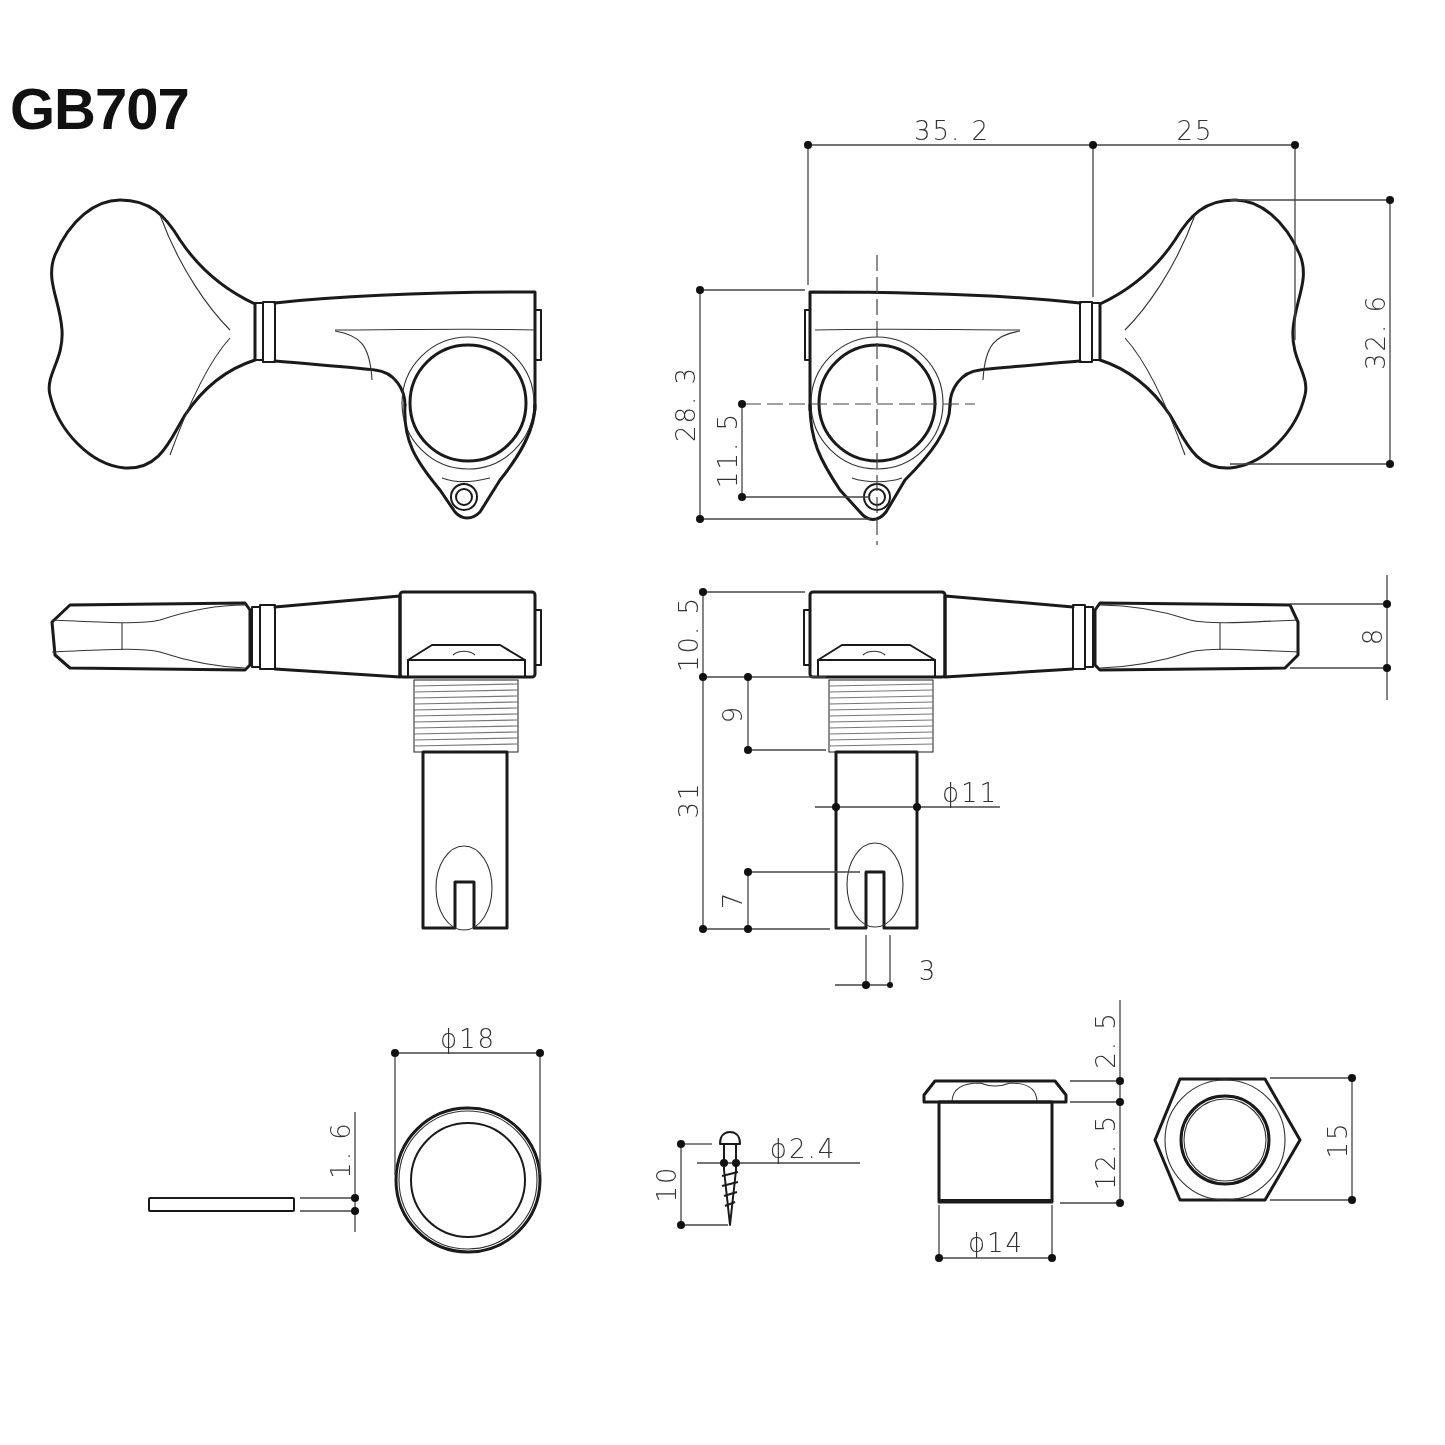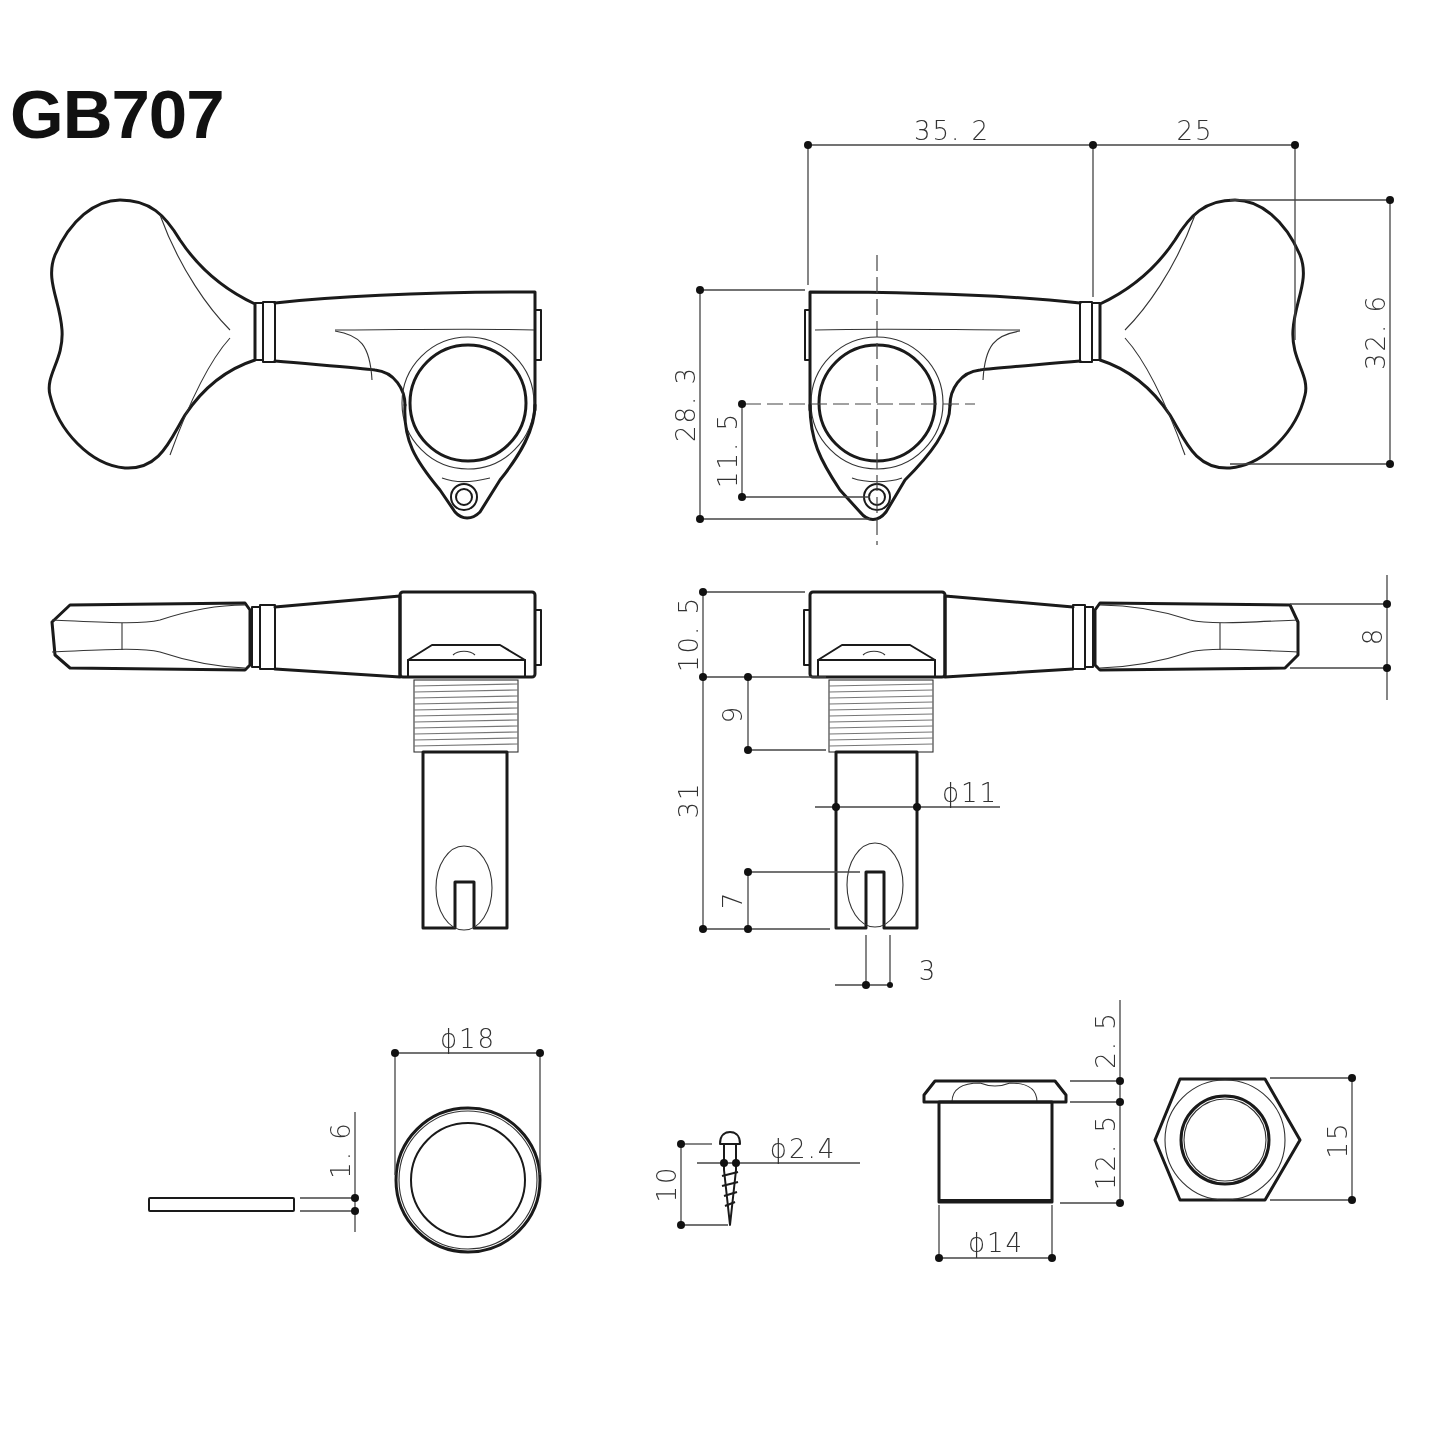--- a/index.html
+++ b/index.html
@@ -1,18 +1,18 @@
 <!DOCTYPE html>
 <html><head>
 <meta charset="utf-8">
 <style>
   html, body { margin: 0; padding: 0; background: #ffffff; }
   body { width: 1445px; height: 1445px; position: relative; overflow: hidden; }
   #drawing { position: absolute; left: 0; top: 0; width: 1445px; height: 1445px; }
-  .title { position: absolute; left: 10px; top: 80px; font-family: "Liberation Sans", sans-serif; font-weight: bold; font-size: 69px; color: #111111; letter-spacing: -1px; line-height: 1; }
+  .title { position: absolute; left: 10px; top: 80px; font-family: "Liberation Sans", sans-serif; font-weight: bold; font-size: 58px; color: #111111; letter-spacing: -1px; line-height: 1; }
   .dim-text { font-family: "DejaVu Sans", sans-serif; font-size: 26px; fill: #333333; font-weight: 300; letter-spacing: 2px; }
   .thick { stroke: #1a1a1a; stroke-width: 3; fill: none; stroke-linejoin: round; stroke-linecap: round; }
   .mid { stroke: #1a1a1a; stroke-width: 2; fill: none; stroke-linejoin: round; }
   .thin { stroke: #333333; stroke-width: 1.1; fill: none; }
   .dim { stroke: #444444; stroke-width: 1.3; fill: none; }
   .center { stroke: #444444; stroke-width: 1.2; fill: none; stroke-dasharray: 16 6; }
   .dot { fill: #111111; }
   .thread { stroke: #777777; stroke-width: 1.2; fill: none; }
 </style>
 </head>

